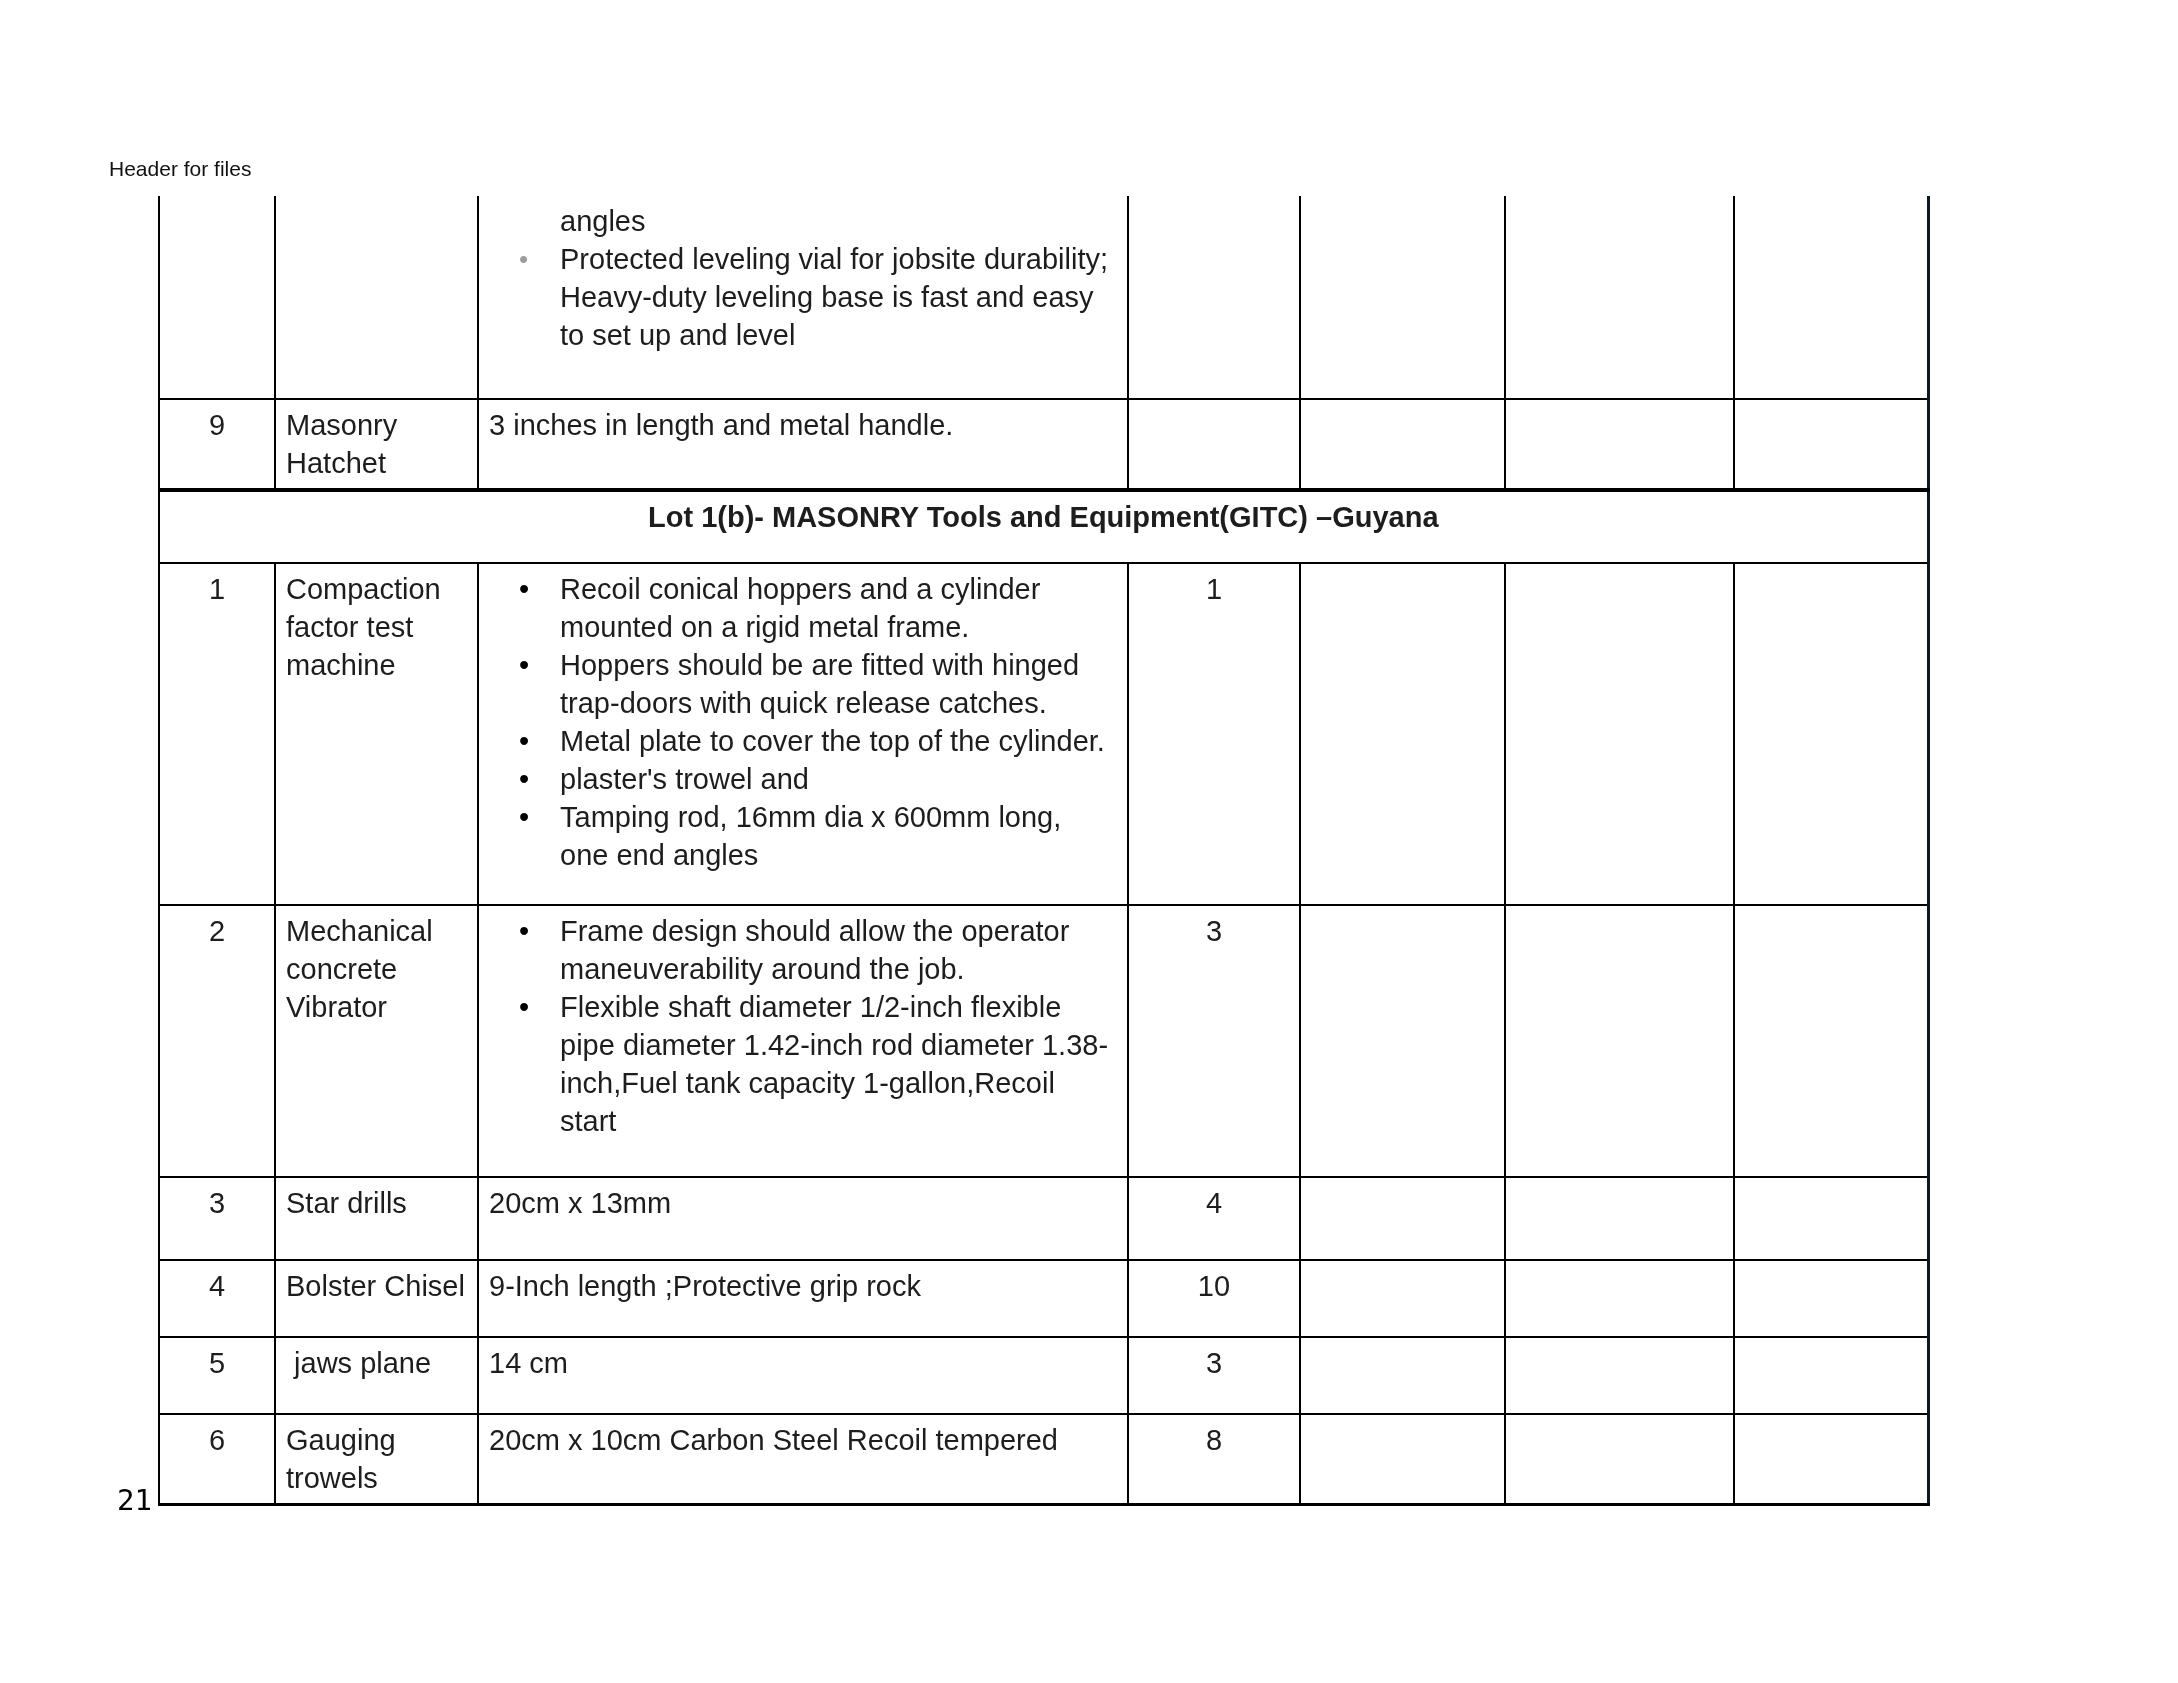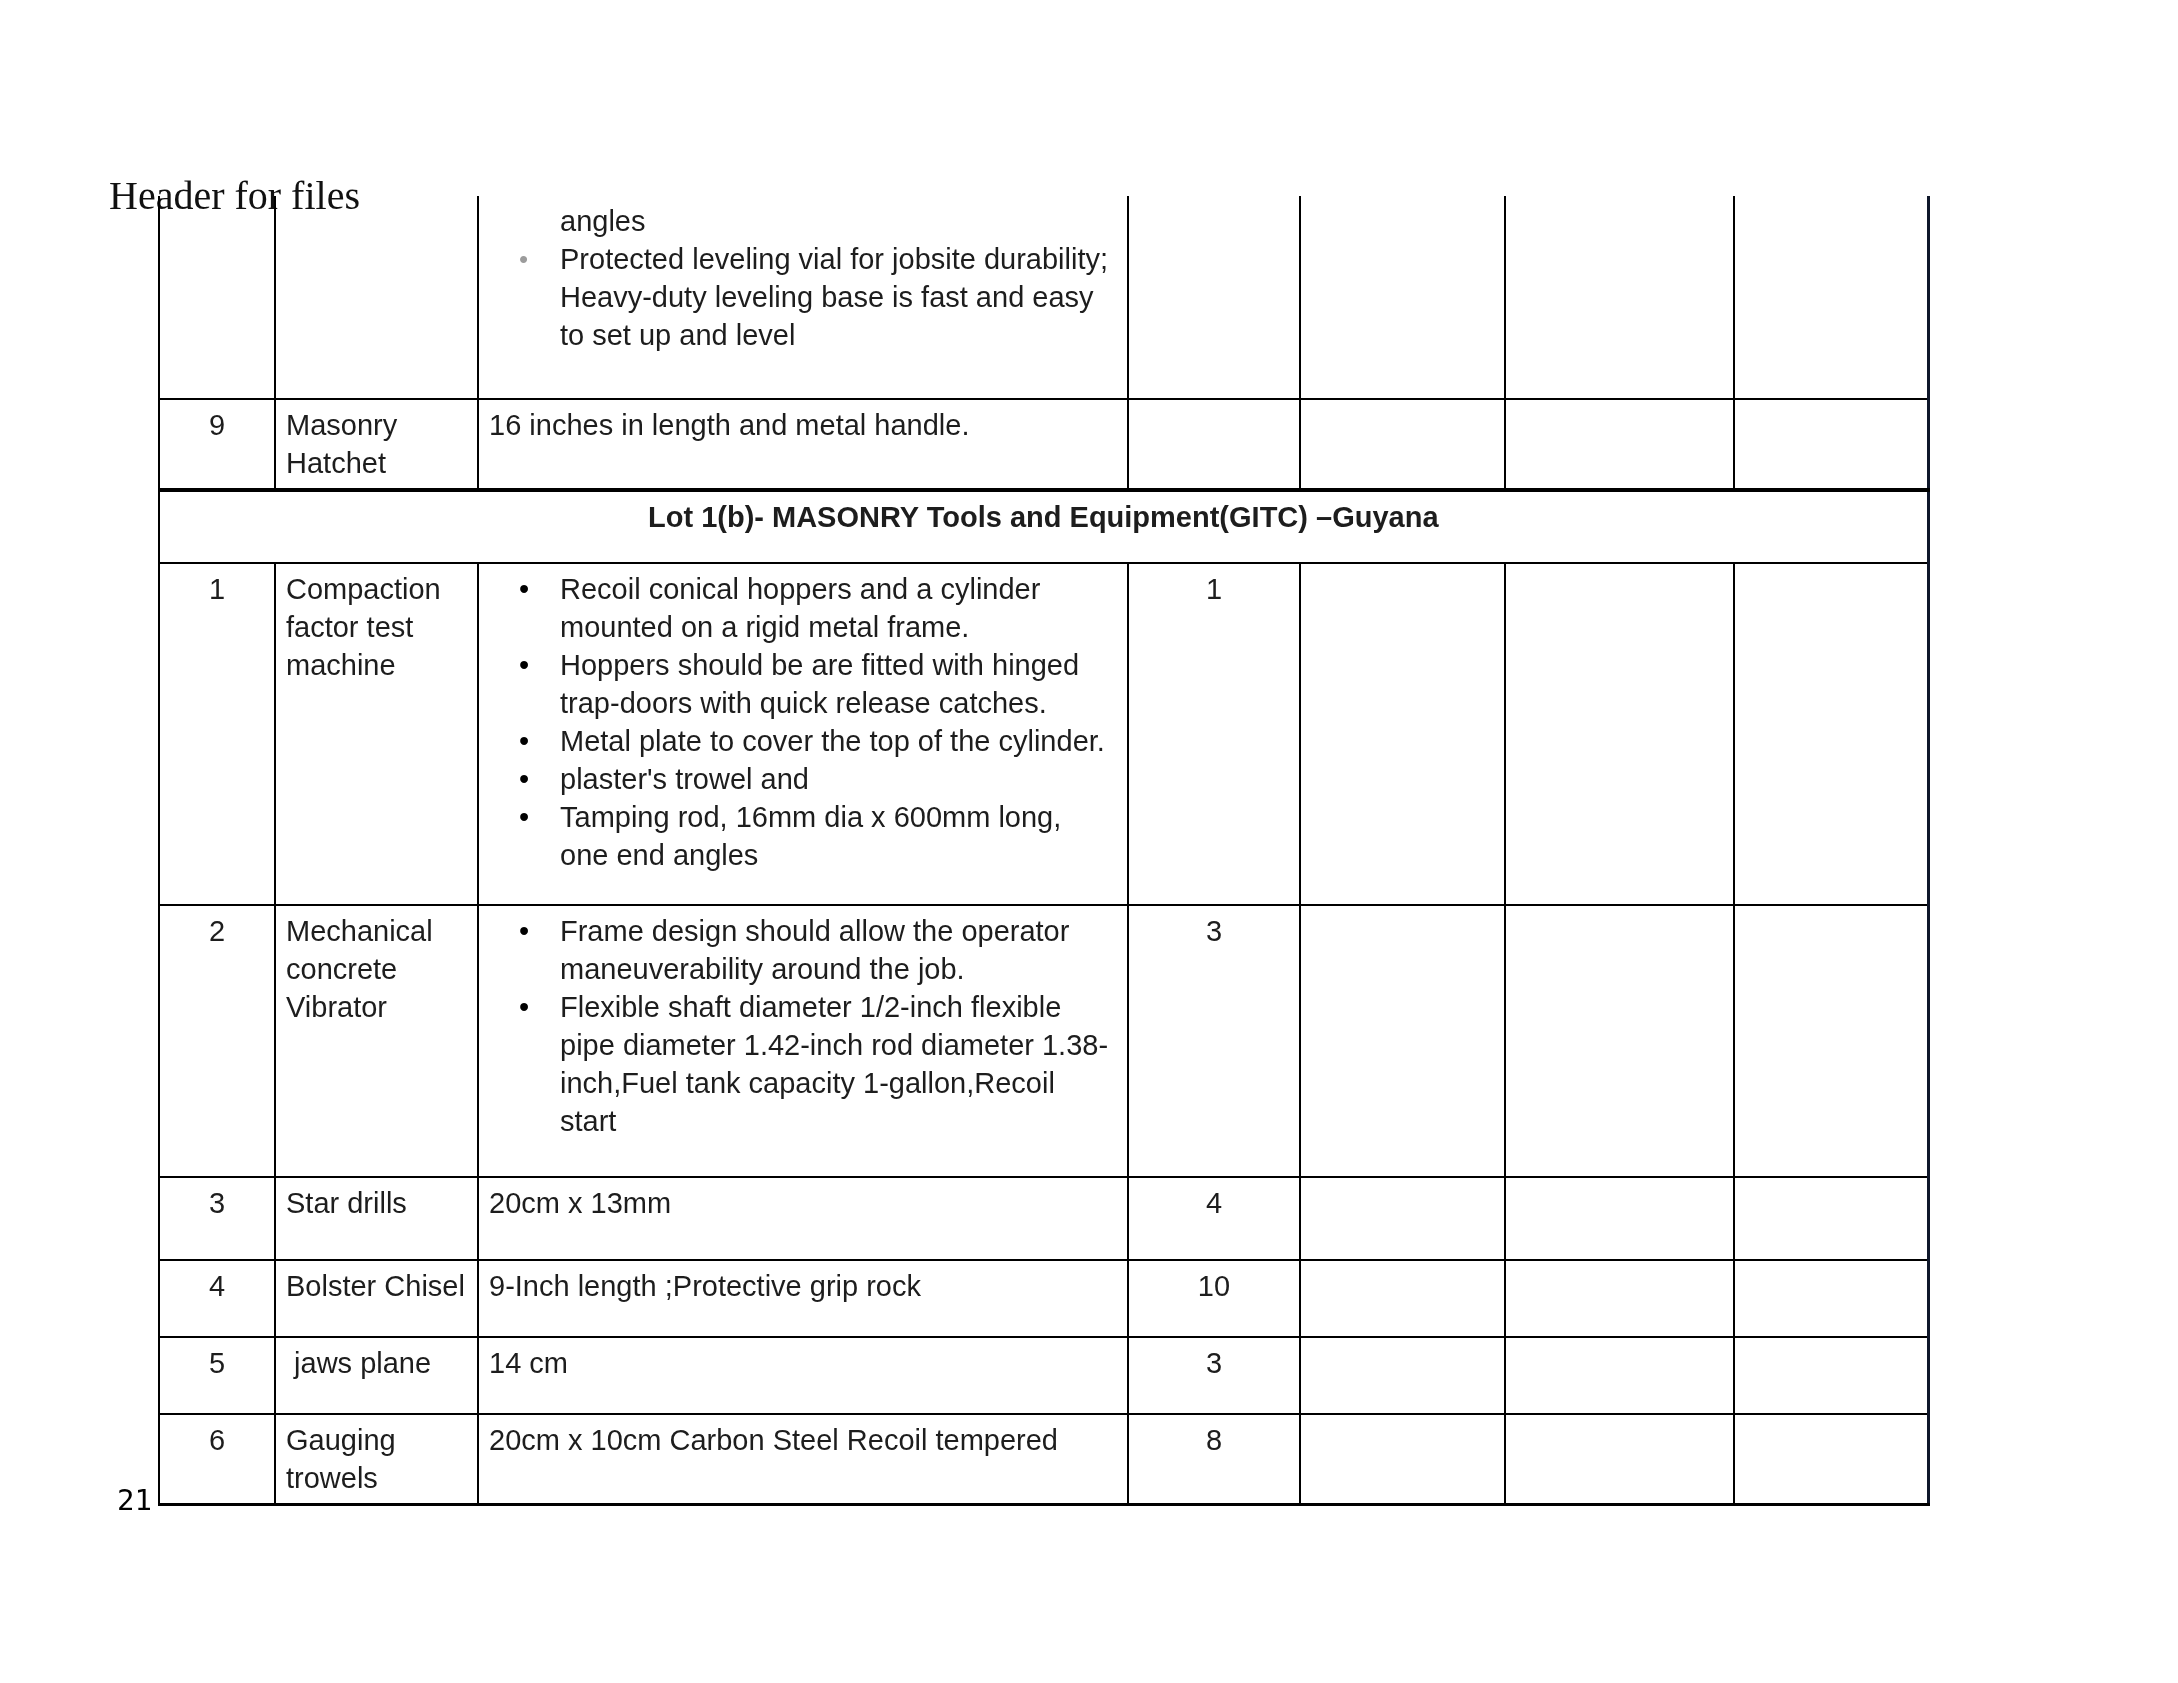--- a/index.html
+++ b/index.html
@@ -5,23 +5,23 @@
   * { box-sizing: border-box; }
   html, body { margin: 0; padding: 0; }
   body {
     width: 2178px; height: 1683px;
     background: #ffffff;
     position: relative;
     font-family: "Liberation Sans", sans-serif;
     color: #1d1d1d;
   }
   .doc-header {
-    position: absolute; left: 109px; top: 172px;
-    font-family: Liberation Serif, serif;
-    font-size: 40px; color: #111;
+    position: absolute; left: 109px; top: 157px;
+    font-family: Liberation Sans, sans-serif;
+    font-size: 21px; color: #111;
     white-space: pre;
   }
   .page-number {
     position: absolute; left: 117px; top: 1483px;
     font-family: "DejaVu Sans Mono", monospace;
     font-size: 29px; color: #000000;
   }
   table.spec {
     position: absolute; left: 158px; top: 196px;
     width: 1769px;
@@ -107,21 +107,21 @@
     </td>
     <td class="col-qty"></td>
     <td></td>
     <td></td>
     <td></td>
   </tr>
 
   <tr class="r-hatchet">
     <td class="col-num valign-bottom">9</td>
     <td class="col-item">Masonry Hatchet</td>
-    <td class="col-desc valign-bottom">16 inches in length and metal handle.</td>
+    <td class="col-desc valign-bottom">3 inches in length and metal handle.</td>
     <td class="col-qty"></td>
     <td></td>
     <td></td>
     <td></td>
   </tr>
 
   <tr class="r-lot">
     <td class="lot-header" colspan="7">Lot 1(b)- MASONRY Tools and Equipment(GITC) –Guyana</td>
   </tr>
 

